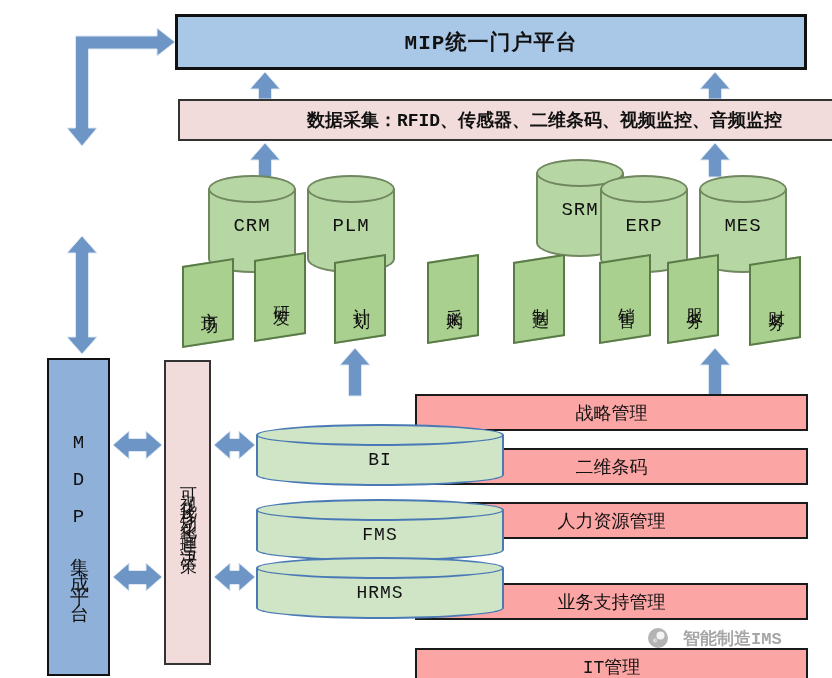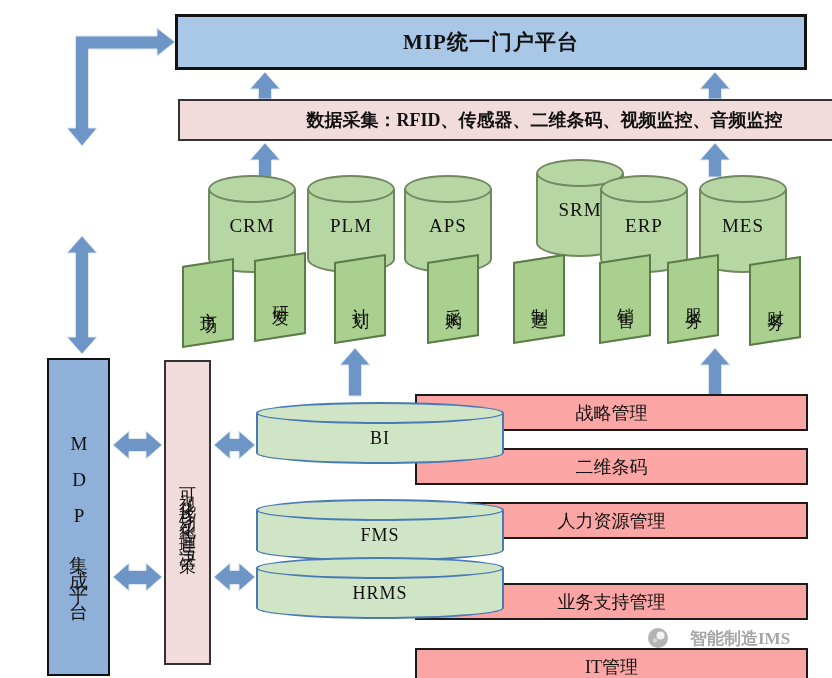--- a/index.html
+++ b/index.html
@@ -1,18 +1,18 @@
 <!DOCTYPE html>
 <html><head>
 <meta charset="utf-8">
 <style>
   html,body { margin:0; padding:0; background:#ffffff; }
   .canvas {
     position:relative; width:832px; height:678px; background:#ffffff;
-    font-family:Liberation Serif, serif; color:#111; overflow:hidden;
+    font-family:Liberation Mono, monospace; color:#111; overflow:hidden;
   }
   .arrows { position:absolute; left:0; top:0; z-index:1; }
   .arrows polygon { fill:#6d96c6; stroke:#dce7f3; stroke-width:1; }
 
   .box { position:absolute; box-sizing:border-box; display:flex; align-items:center;
          justify-content:center; text-align:center; z-index:2; }
 
   .portal  { left:175px; top:14px;  width:632px; height:56px; background:#a9c7e7;
              border:3px solid #111; font-size:21px; font-weight:600; letter-spacing:1px; }
   .collect { left:178px; top:99px;  width:733px; height:42px; background:#f2dcdb;
@@ -49,21 +49,21 @@
           border:2px solid #5a7a48; box-sizing:border-box; transform:skewY(-9deg);
           display:flex; align-items:center; justify-content:center; z-index:4; }
   .flag-label { transform:skewY(9deg); writing-mode:vertical-rl; text-orientation:upright;
           font-size:17px; letter-spacing:4px; }
 
   
   .mgmt { left:415px; width:393px; height:37px; background:#fca5a5; border:2px solid #1a1a1a;
           font-size:18px; z-index:2; }
 
   .watermark { position:absolute; left:646px; top:626px; display:flex; align-items:center;
-          gap:20px; color:#a6a6a6; font-size:17px; z-index:6; font-weight:600; }
+          gap:13px; color:#a6a6a6; font-size:17px; z-index:6; font-weight:600; }
 </style>
 </head>
 <body>
 
 <div class="canvas">
 
   <svg class="arrows" width="832" height="678" viewBox="0 0 832 678">
     <polygon points="82,146 67,128 75.5,128 75.5,36 157,36 157,28 175,42 157,56 157,49 88.5,49 88.5,128 97,128"></polygon>
     <polygon points="82,236 97,253 88.5,253 88.5,337 97,337 82,354 67,337 75.5,337 75.5,253 67,253"></polygon>
     <polygon points="265,72 280,89 271.5,89 271.5,99 258.5,99 258.5,89 250,89"></polygon>
@@ -97,25 +97,20 @@
 
   <div class="db" style="left:208px; top:175px;">
     <div class="db-body"></div>
     <div class="db-top"></div>
     <div class="db-label">CRM</div>
   </div>
   <div class="db" style="left:307px; top:175px;">
     <div class="db-body"></div>
     <div class="db-top"></div>
     <div class="db-label">PLM</div>
-  </div>
-  <div class="db" style="left:404px; top:175px;">
-    <div class="db-body"></div>
-    <div class="db-top"></div>
-    <div class="db-label">APS</div>
   </div>
   <div class="db" style="left:503px; top:159px;margin-left:33px;">
     <div class="db-body"></div>
     <div class="db-top"></div>
     <div class="db-label">SRM</div>
   </div>
   <div class="db" style="left:600px; top:175px;">
     <div class="db-body"></div>
     <div class="db-top"></div>
     <div class="db-label">ERP</div>
@@ -160,21 +155,21 @@
   <div class="box mgmt" style="top:502px;">
     <span>人力资源管理</span>
   </div>
   <div class="box mgmt" style="top:583px;">
     <span>业务支持管理</span>
   </div>
   <div class="box mgmt" style="top:608px;margin-top:40px;">
     <span>IT管理</span>
   </div>
 
-  <div class="db2" style="top:402px;">
+  <div class="db2" style="top:424px;">
     <div class="db-body"></div>
     <div class="db-top"></div>
     <div class="db-label">BI</div>
   </div>
   <div class="db2" style="top:487px;margin-top:12px;">
     <div class="db-body"></div>
     <div class="db-top"></div>
     <div class="db-label">FMS</div>
   </div>
   <div class="db2" style="top:557px;">

